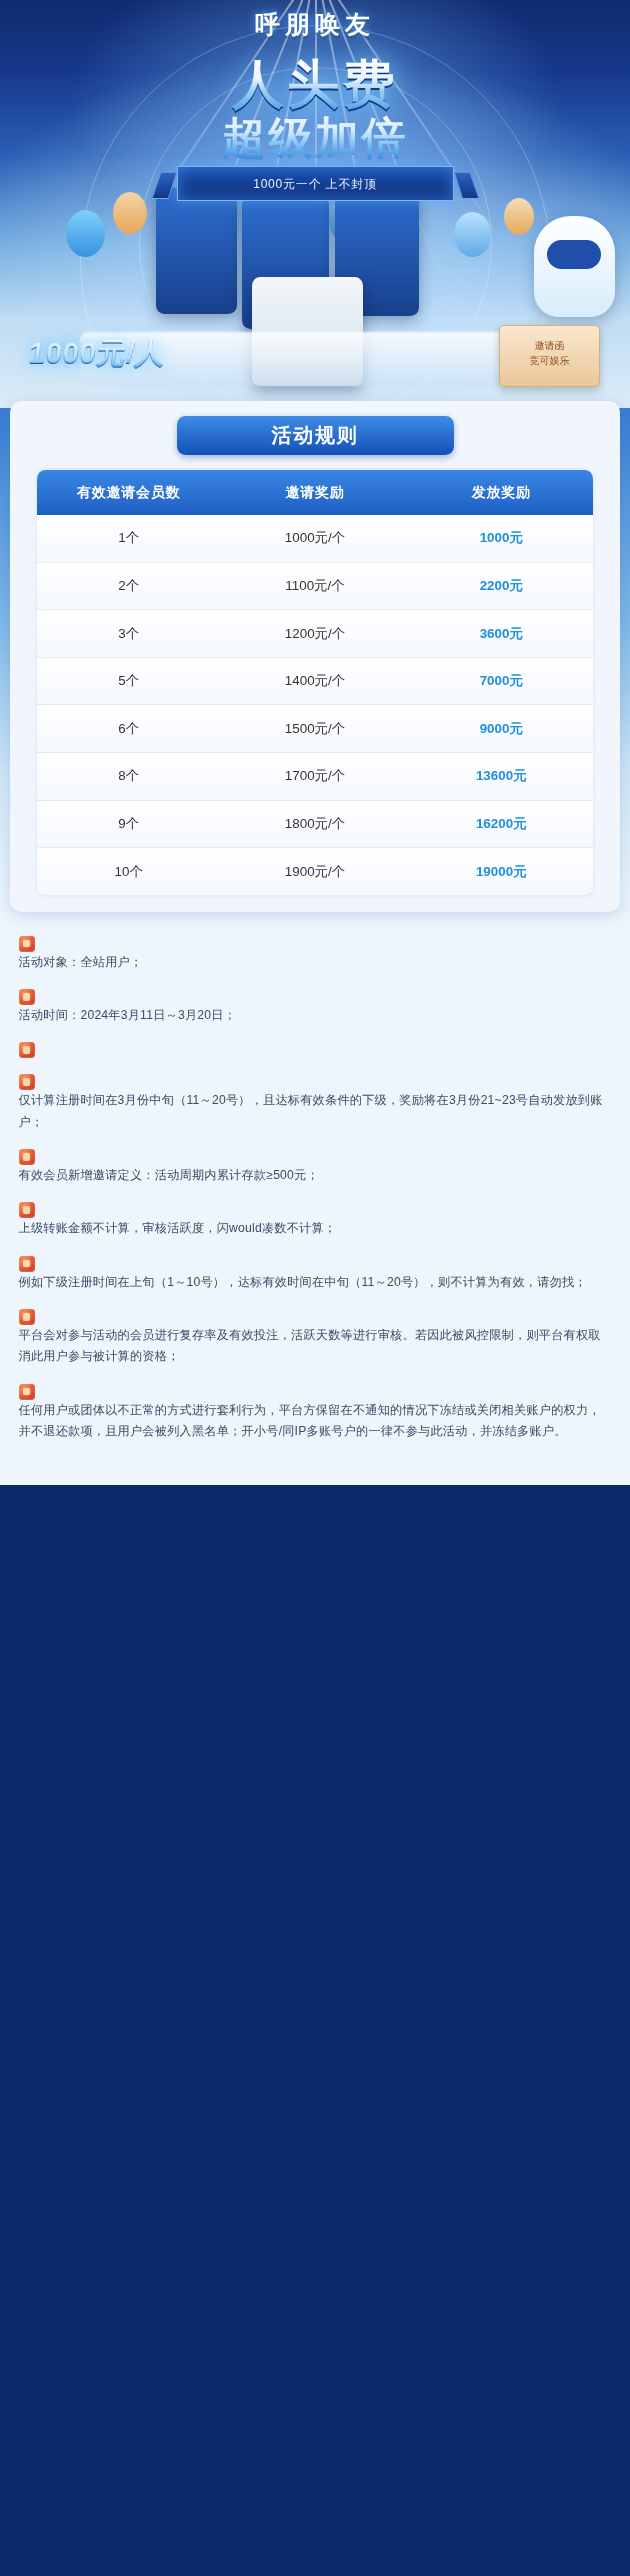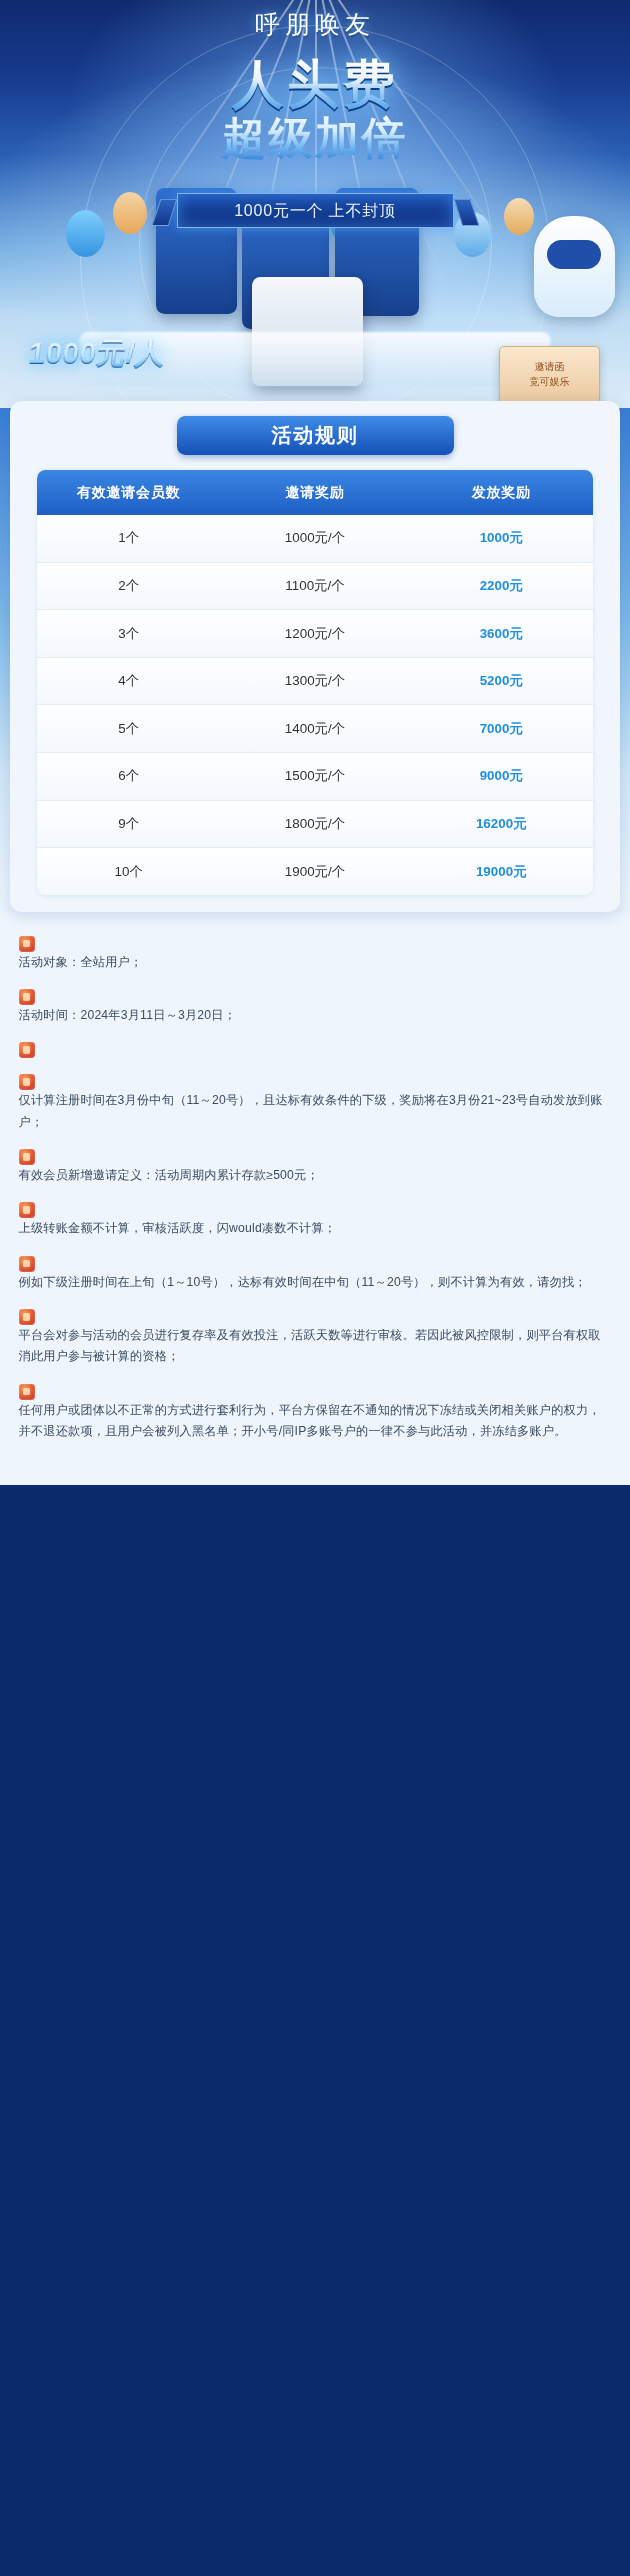--- a/index.html
+++ b/index.html
@@ -38,21 +38,21 @@
     border: 0.8px solid rgba(255,255,255,0.25);
   }
   .hero-title {
     position: relative;
     z-index: 5;
     text-align: center;
     padding-top: 8.4px;
   }
   .t-small {
     font-size: 25px;
-    font-weight: normal;
+    font-weight: bold;
     letter-spacing: 5px;
     color: #ffffff;
     text-shadow: 0 0 10px rgba(90,170,255,0.9), 0 1.7px 2.5px rgba(0,0,0,0.4);
   }
   .t-big {
     margin-top: 16px;
     font-size: 52px;
     line-height: 1.05;
     font-weight: bold;
     letter-spacing: 3.4px;
@@ -70,26 +70,26 @@
     letter-spacing: 2.5px;
     background: linear-gradient(180deg, #ffffff 0%, #d6ecff 35%, #6fb6f2 70%, #2f7fd6 100%);
     -webkit-background-clip: text;
     background-clip: text;
     color: transparent;
     filter: drop-shadow(0 2.5px 0 #0c3madd) drop-shadow(0 1.7px 0 #0e3c88) drop-shadow(0 0 13.4px rgba(110,190,255,0.9));
   }
   .ribbon {
     position: relative;
     z-index: 6;
-    margin: 31px auto 0;
+    margin: 4px auto 0;
     width: 277px; height: 35px;
     background: linear-gradient(180deg, #1b4fae, #0e2f7c);
     border: 0.8px solid rgba(160,210,255,0.8);
     color: #eaf4ff;
-    font-size: 16px;
+    font-size: 12px;
     line-height: 34px;
     text-align: center;
     letter-spacing: 0.8px;
     box-shadow: 0 0 15px rgba(60,140,240,0.7) inset, 0 0 11.8px rgba(80,170,255,0.6);
   }
   .ribbon::before, .ribbon::after {
     content: "";
     position: absolute; top: 5px;
     width: 15px; height: 25px;
     background: linear-gradient(180deg, #2a64c2, #12368a);
@@ -126,21 +126,21 @@
     background: linear-gradient(180deg, #ffffff, #d8ecfb);
     border-radius: 37px 37px 25px 25px;
     box-shadow: 0 5px 13.4px rgba(0,30,80,.25);
   }
   .mascot::before {
     content:""; position: absolute; left: 13.4px; top: 23.5px;
     width: 54px; height: 29px; border-radius: 15px;
     background: #1f4fa8;
   }
   .envelope {
-    position: absolute; right: 30px; bottom: 0; z-index: 7;
+    position: absolute; right: 30px; bottom: 21px; z-index: 7;
     width: 101px; height: 62px; border-radius: 5px;
     background: linear-gradient(180deg,#fbe7cf,#e9c79a);
     border: 1.7px solid #d8b074;
     box-shadow: 0 3.4px 8.4px rgba(0,0,0,.2);
     color: #8a4a18; font-size: 10px; text-align: center; padding-top: 11.8px;
     line-height: 1.5;
   }
 
   
   .card {
@@ -305,35 +305,35 @@
           <td>2个</td>
           <td>1100元/个</td>
           <td class="reward">2200元</td>
         </tr>
         <tr>
           <td>3个</td>
           <td>1200元/个</td>
           <td class="reward">3600元</td>
         </tr>
         <tr>
-          <td>4个</td>
-          <td>1300元/个</td>
-          <td class="reward">5200元</td>
-        </tr>
-        <tr>
           <td>5个</td>
           <td>1400元/个</td>
           <td class="reward">7000元</td>
         </tr>
         <tr>
           <td>6个</td>
           <td>1500元/个</td>
           <td class="reward">9000元</td>
         </tr>
         <tr>
+          <td>8个</td>
+          <td>1700元/个</td>
+          <td class="reward">13600元</td>
+        </tr>
+        <tr>
           <td>9个</td>
           <td>1800元/个</td>
           <td class="reward">16200元</td>
         </tr>
         <tr>
           <td>10个</td>
           <td>1900元/个</td>
           <td class="reward">19000元</td>
         </tr>
       </tbody>

